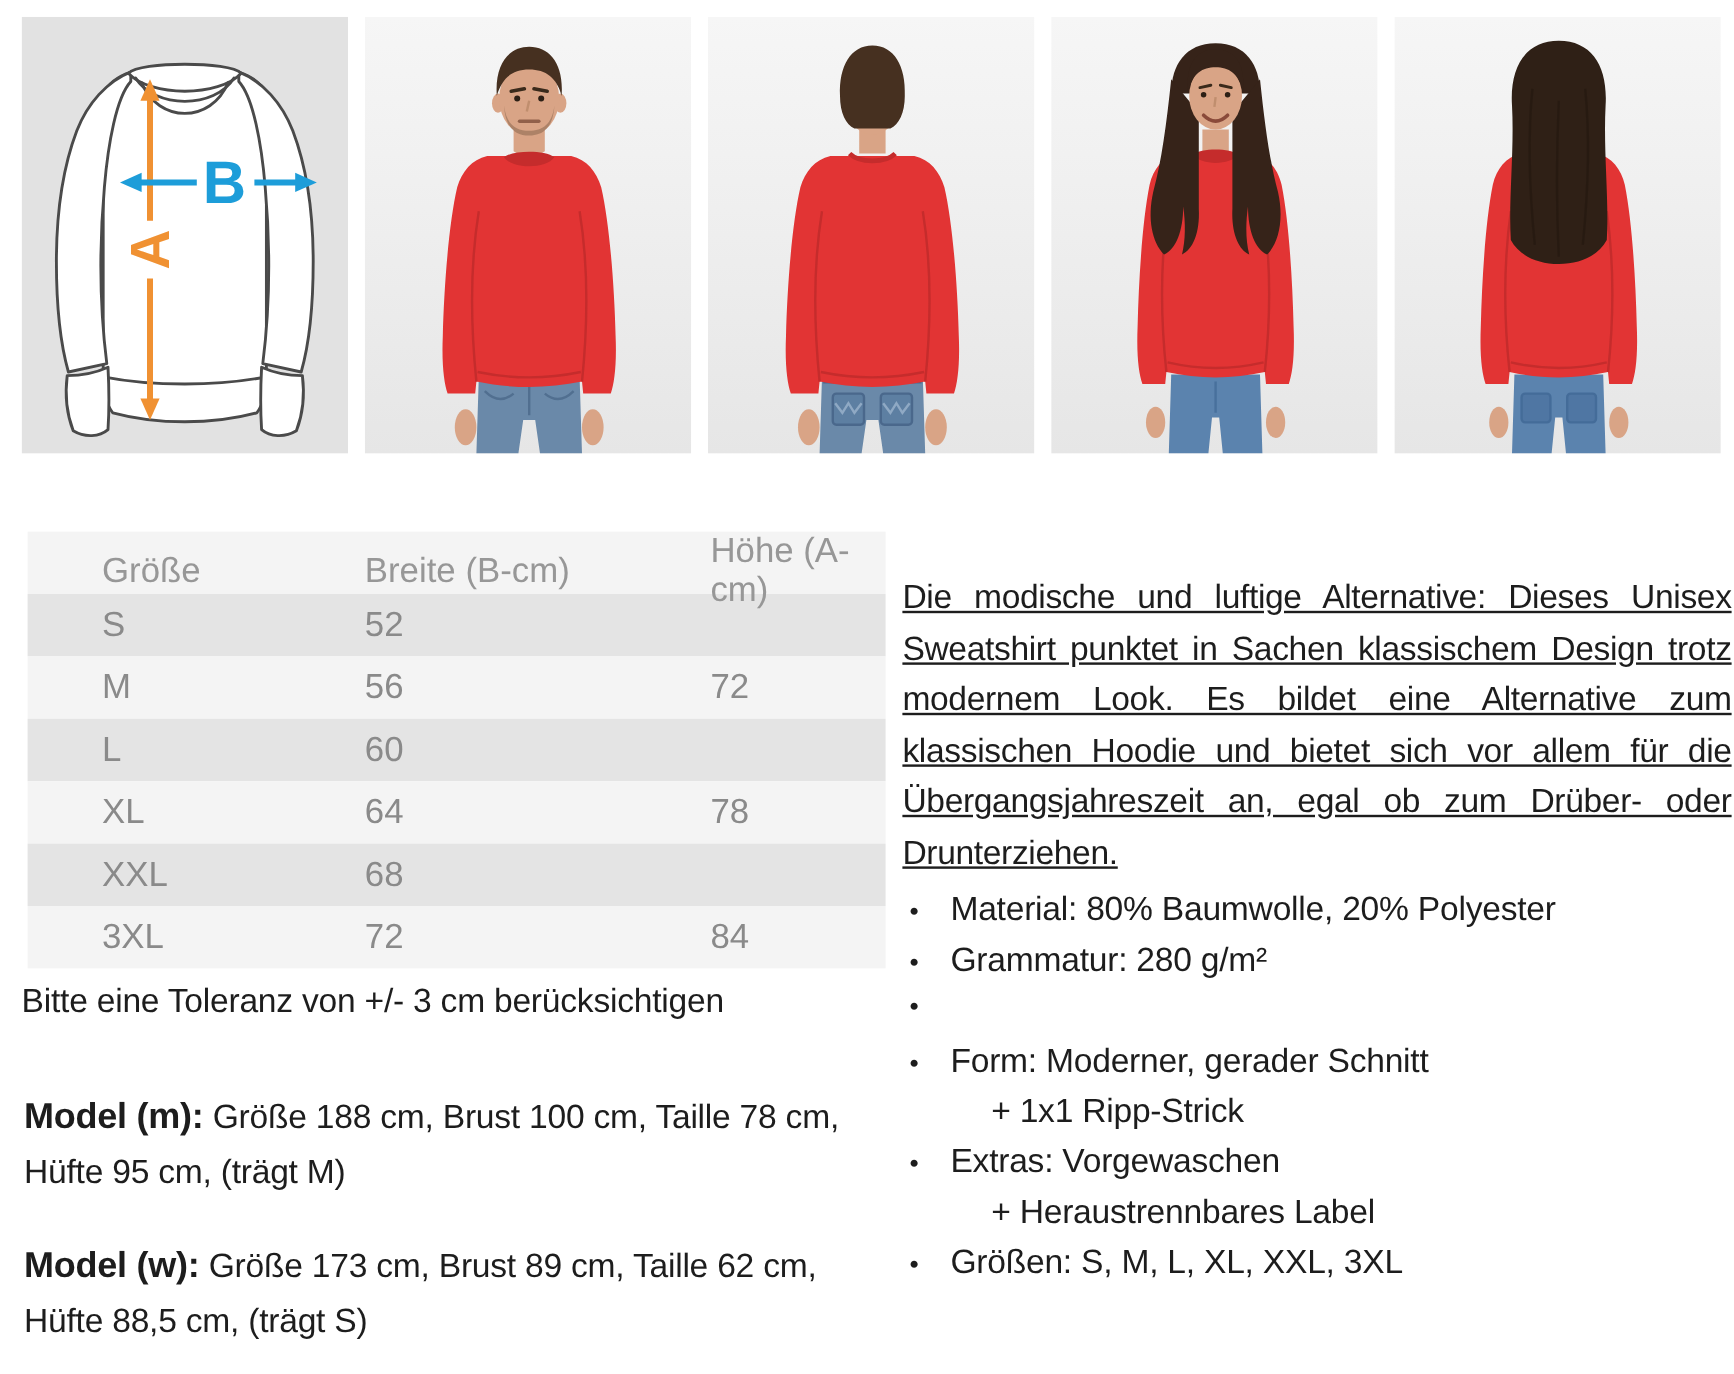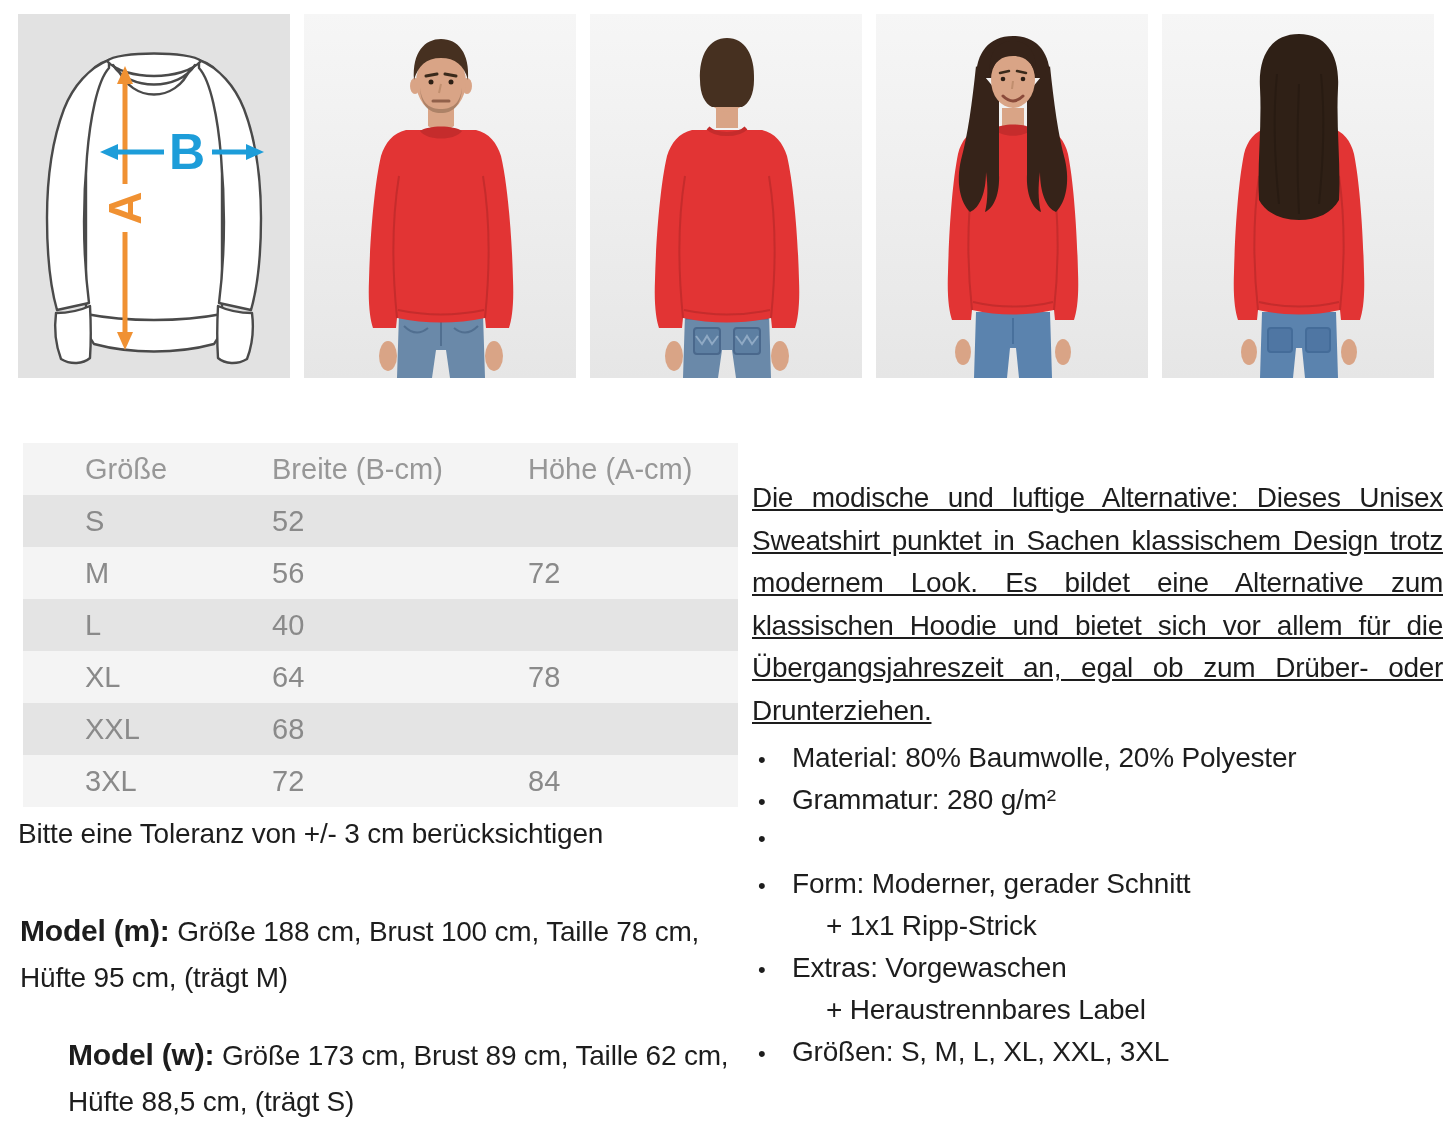--- a/index.html
+++ b/index.html
@@ -7,30 +7,30 @@
         font-family:"Liberation Sans",sans-serif;color:#1d1d1d;}
 
   
   .gallery{position:absolute;left:18px;top:14px;display:flex;gap:14px;}
   .tile{width:272px;height:364px;}
   .tile svg{display:block;width:272px;height:364px;}
 
   
   .size-table{position:absolute;left:23px;top:443px;width:715px;}
   .trow{display:grid;grid-template-columns:187px 256px 1fr;align-items:center;
-        height:52px;padding-left:62px;font-size:29px;background:#f4f4f4;color:#8a8a8a;}
+        height:52px;padding-left:62px;font-size:29px;background:#f4f4f4;color:#8a8a8a;gap:32px;}
   .trow.head{color:#979797;}
   .trow.dark{background:#e4e4e4;}
 
   
   .note{position:absolute;left:18px;top:818px;font-size:28px;letter-spacing:-0.2px;}
   .model{position:absolute;left:20px;width:705px;font-size:28px;line-height:46px;letter-spacing:-0.2px;}
   .model .mlabel{font-weight:bold;font-size:30px;}
   .model-m{top:908px;}
-  .model-w{top:1032px;margin-left:48px;}
+  .model-w{top:1032px;}
 
   
   .desc{position:absolute;left:752px;top:449px;width:691px;font-size:28px;line-height:42.5px;
         text-align:justify;letter-spacing:-0.3px;text-decoration:underline;}
   .specs{position:absolute;left:752px;top:742px;width:691px;font-size:28px;letter-spacing:-0.2px;}
   .spec{display:flex;align-items:baseline;height:42px;}
   .spec .dot{flex:0 0 34px;padding-left:6px;font-size:22px;}
   .spec.cont{padding-left:74px;}
 </style>
 </head>
@@ -194,21 +194,21 @@
       <span>S</span>
       <span>52</span>
     </div>
     <div class="trow">
       <span>M</span>
       <span>56</span>
       <span>72</span>
     </div>
     <div class="trow dark">
       <span>L</span>
-      <span>40</span>
+      <span>60</span>
     </div>
     <div class="trow">
       <span>XL</span>
       <span>64</span>
       <span>78</span>
     </div>
     <div class="trow dark">
       <span>XXL</span>
       <span>68</span>
     </div>

